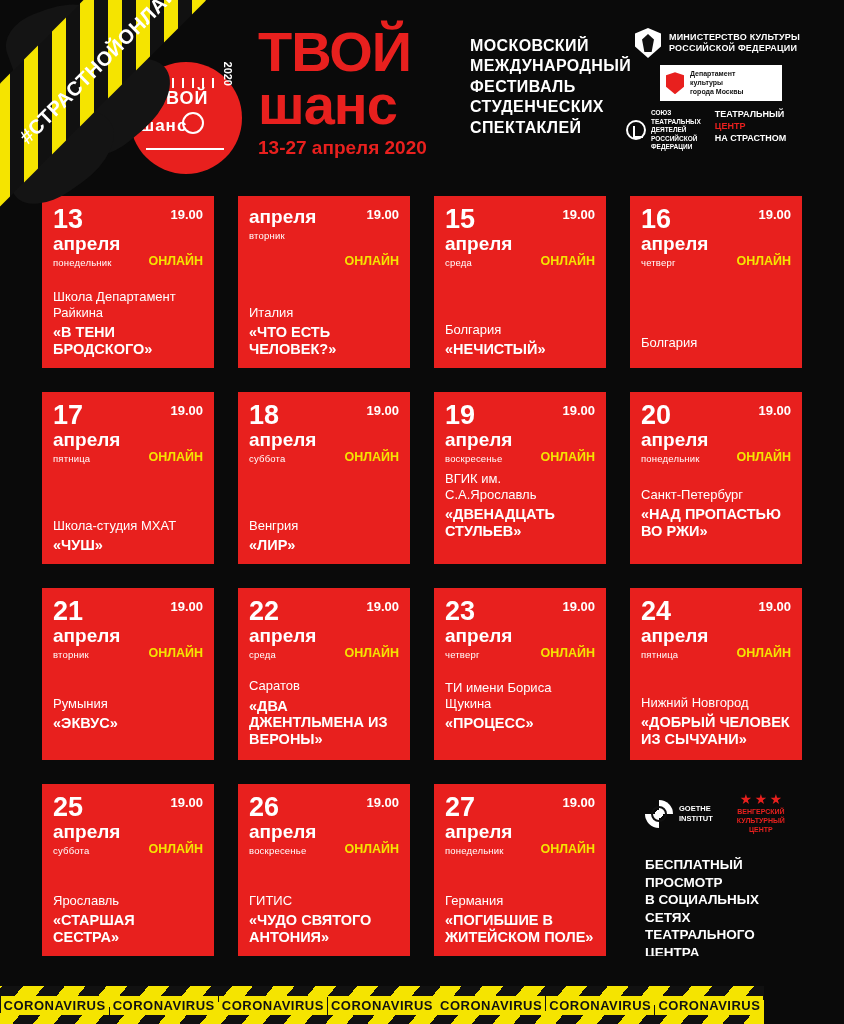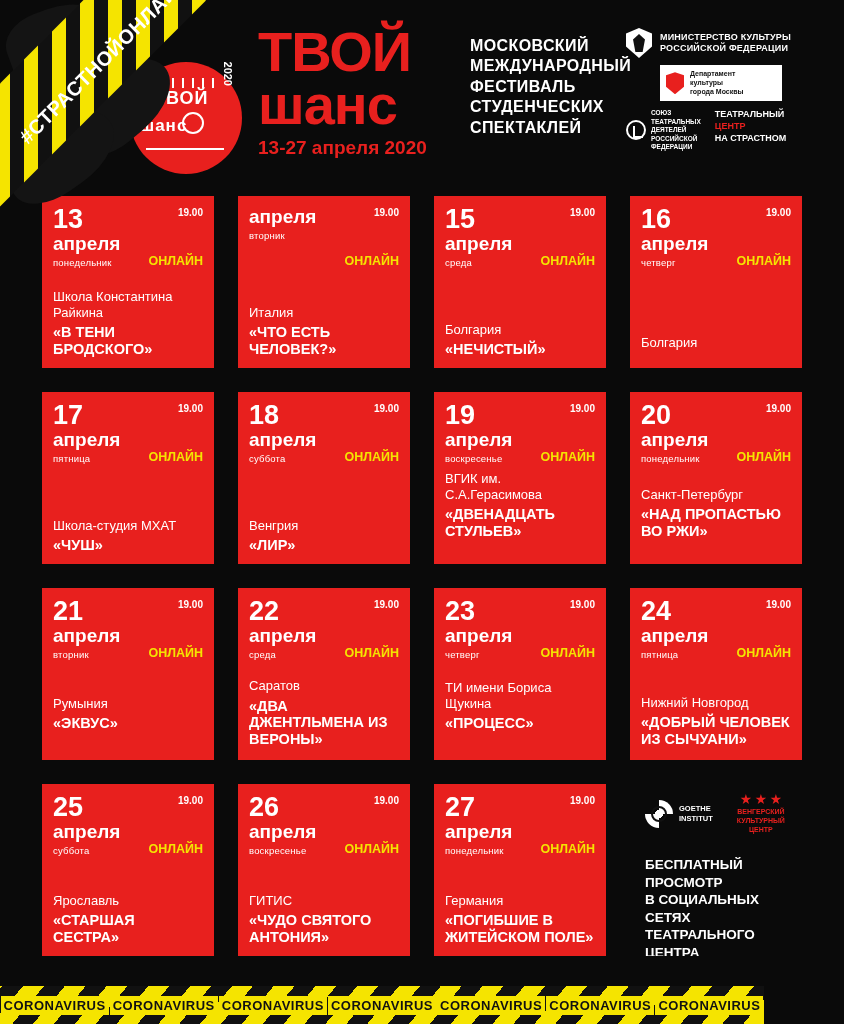--- a/index.html
+++ b/index.html
@@ -157,20 +157,21 @@
     position: absolute;
     right: 18px; top: 28px;
     width: 200px;
     color: #fff;
   }
   .hdr-row {
     display: flex;
     align-items: center;
     gap: 8px;
     margin-bottom: 7px;
+    margin-left: 9px;
   }
   .crest {
     width: 26px; height: 30px;
     flex: none;
     background: #fff;
     clip-path: polygon(50% 0%, 100% 18%, 100% 62%, 50% 100%, 0% 62%, 0% 18%);
     position: relative;
   }
   .crest::after {
     content: "";
@@ -259,21 +260,21 @@
     margin-top: 1px;
   }
   .weekday {
     font-size: 9.5px;
     margin-top: 3px;
     letter-spacing: 0.2px;
   }
   .time {
     position: absolute;
     right: 11px; top: 11px;
-    font-size: 10px;
+    font-size: 13px;
     font-weight: bold;
   }
   .online {
     position: absolute;
     right: 11px; top: 58px;
     font-size: 12.5px;
     font-weight: bold;
     color: #f5e400;
   }
   .show {
@@ -450,21 +451,21 @@
 
   <div class="grid">
 
     <div class="cell">
       <div class="day">13</div>
       <div class="month">апреля</div>
       <div class="weekday">понедельник</div>
       <div class="time">19.00</div>
       <div class="online">ОНЛАЙН</div>
       <div class="show">
-        <div class="company">Школа Константина Райкина</div>
+        <div class="company">Школа Департамент Райкина</div>
         <div class="play">«В ТЕНИ БРОДСКОГО»</div>
       </div>
     </div>
 
     <div class="cell">
       <div class="month">апреля</div>
       <div class="weekday">вторник</div>
       <div class="time">19.00</div>
       <div class="online">ОНЛАЙН</div>
       <div class="show">
@@ -520,21 +521,21 @@
       </div>
     </div>
 
     <div class="cell">
       <div class="day">19</div>
       <div class="month">апреля</div>
       <div class="weekday">воскресенье</div>
       <div class="time">19.00</div>
       <div class="online">ОНЛАЙН</div>
       <div class="show" style="bottom: 24px;">
-        <div class="company">ВГИК им. С.А.Герасимова</div>
+        <div class="company">ВГИК им. С.А.Ярославль</div>
         <div class="play">«ДВЕНАДЦАТЬ СТУЛЬЕВ»</div>
       </div>
     </div>
 
     <div class="cell">
       <div class="day">20</div>
       <div class="month">апреля</div>
       <div class="weekday">понедельник</div>
       <div class="time">19.00</div>
       <div class="online">ОНЛАЙН</div>

